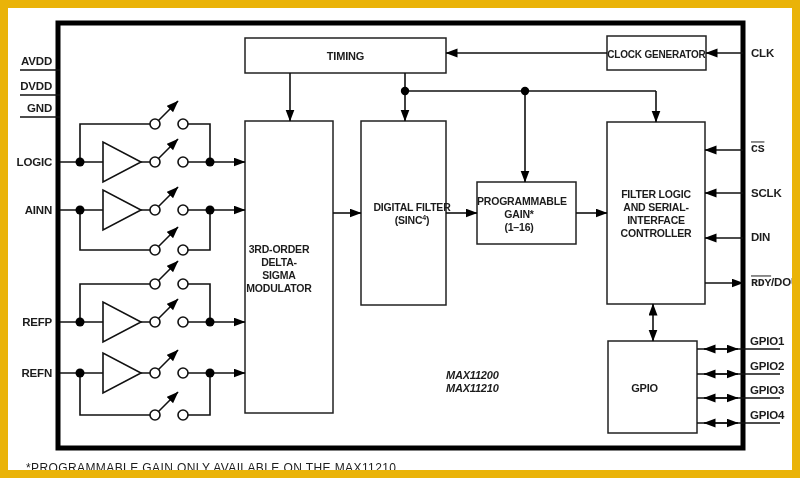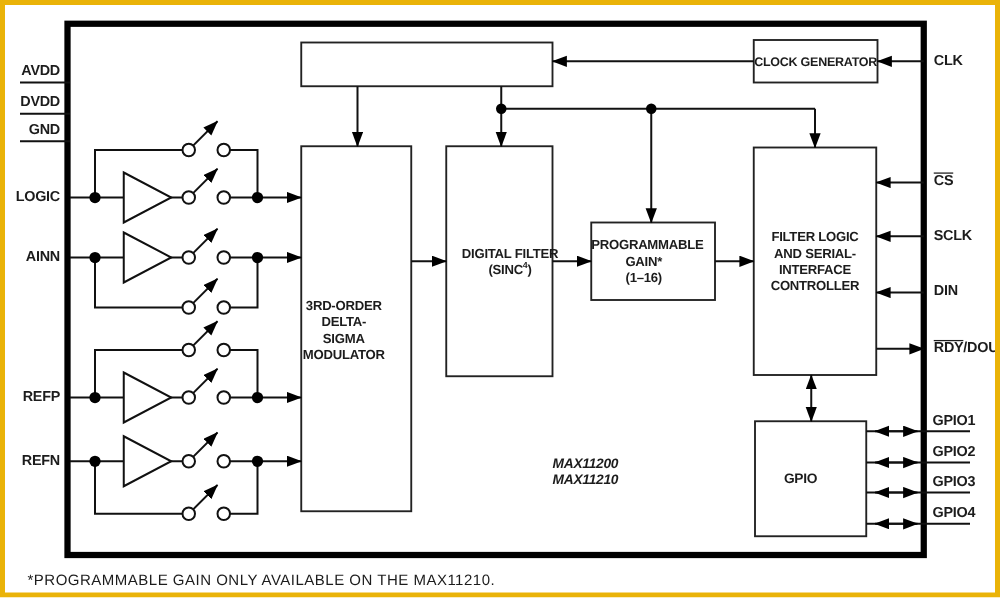--- a/index.html
+++ b/index.html
@@ -1,31 +1,31 @@
 <!DOCTYPE html>
 <html><head>
 <meta charset="utf-8">
 <style>
   html,body{margin:0;padding:0;background:#fff;}
   .frame{
     position:relative;width:800px;height:478px;box-sizing:border-box;
-    border:4px solid #eab308;background:#fff;overflow:hidden;
+    border:8px solid #eab308;background:#fff;overflow:hidden;
     font-family:"Liberation Sans","DejaVu Sans",sans-serif;color:#1c1c1c;
   }
   svg{position:absolute;left:0;top:0;}
   .lbl{
     position:absolute;font-size:11.5px;line-height:1.05;letter-spacing:-0.2px;
     transform:translateY(-50%);white-space:nowrap;font-weight:bold;color:#1c1c1c;
   }
   .lbl.left{left:6px;width:38px;text-align:right;}
   .blk{
     position:absolute;transform:translateY(-50%);text-align:center;
     font-size:10.5px;line-height:13px;font-weight:bold;letter-spacing:-0.2px;color:#1c1c1c;
   }
-  .ovl{text-decoration:overline;}
+  .ovl{text-decoration:overline;font-family:Liberation Mono, monospace;}
   sup{font-size:7px;line-height:0;}
   .partnums{
     position:absolute;left:438px;top:361px;font-style:italic;font-weight:bold;
     font-size:11px;line-height:12.5px;letter-spacing:-0.2px;color:#1c1c1c;
   }
   .footnote{
     position:absolute;left:18px;top:453px;font-size:12px;font-weight:normal;
     letter-spacing:0.4px;color:#1c1c1c;
   }
 </style>
@@ -177,20 +177,21 @@
   <div class="lbl" style="left:743px;top:45px">CLK</div>
   <div class="lbl" style="left:743px;top:141px"><span class="ovl">CS</span></div>
   <div class="lbl" style="left:743px;top:185px">SCLK</div>
   <div class="lbl" style="left:743px;top:229px">DIN</div>
   <div class="lbl" style="left:743px;top:275px"><span class="ovl">RDY</span><span>/DOUT</span></div>
   <div class="lbl" style="left:742px;top:333px">GPIO1</div>
   <div class="lbl" style="left:742px;top:358px">GPIO2</div>
   <div class="lbl" style="left:742px;top:382px">GPIO3</div>
   <div class="lbl" style="left:742px;top:407px">GPIO4</div>
 
+  <div class="blk" style="left:237px;width:201px;top:48px;font-size:11px">TIMING</div>
   <div class="blk" style="left:599px;width:99px;top:46px;font-size:10px">CLOCK GENERATOR</div>
 
   <div class="blk" style="left:237px;width:68px;top:261px">
     <div>3RD-ORDER</div>
     <div>DELTA-SIGMA</div>
     <div>MODULATOR</div>
   </div>
 
   <div class="blk" style="left:353px;width:102px;top:206px">
     <div>DIGITAL FILTER</div>

